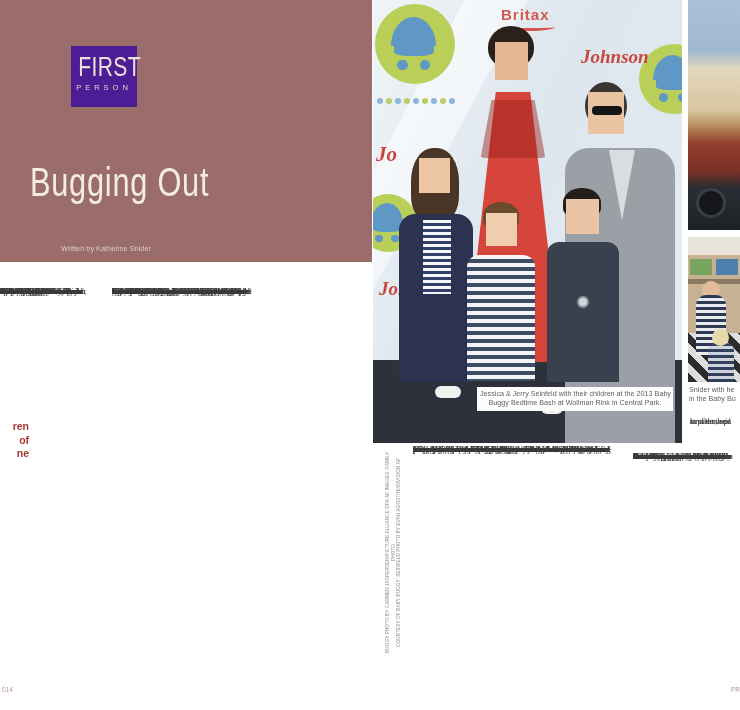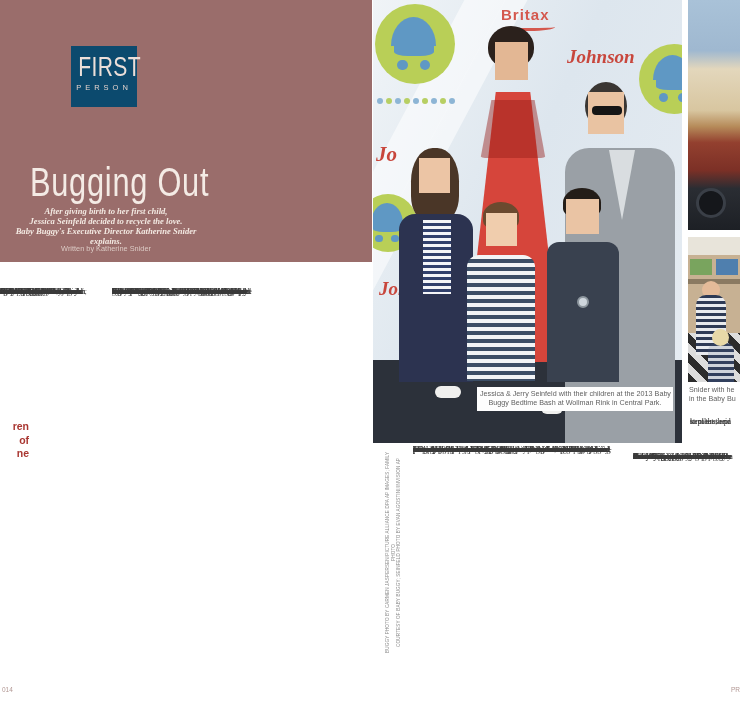--- a/index.html
+++ b/index.html
@@ -2,21 +2,21 @@
 <html><head>
 <meta charset="utf-8">
 <style>
   html,body{margin:0;padding:0;background:#fff;}
   #page{position:relative;width:740px;height:710px;overflow:hidden;background:#fff;
         font-family:"Liberation Serif",serif;}
   #page *{position:absolute;box-sizing:border-box;}
 
   
   #header-box{left:0;top:0;width:372px;height:262px;background:#9a6d6b;}
-  #badge{left:71px;top:46px;width:66px;height:61px;background:#0c4a6e;text-align:center;}
+  #badge{left:71px;top:46px;width:66px;height:61px;background:#4c1d95;text-align:center;}
   #badge-first{position:static;display:block;margin-top:8px;font:400 27px/27px "Liberation Sans",sans-serif;
                color:#ecdfd9;transform:scaleX(.78);letter-spacing:.5px;}
   #badge-person{position:static;display:block;font:400 7.5px "Liberation Sans",sans-serif;
                color:#e2d2cc;letter-spacing:4px;margin-top:2px;}
   #title{left:30px;top:162px;font:400 41px/41px "Liberation Sans",sans-serif;color:#f4ebe5;
          transform:scaleX(.75);transform-origin:left top;white-space:nowrap;letter-spacing:1px;}
   #subtitle{left:6px;top:206px;width:200px;text-align:center;font:italic 700 8.6px/10px "Liberation Serif",serif;
             color:#f3e9e2;}
   #byline{left:0;top:244px;width:212px;text-align:center;font:400 8px "Liberation Sans",sans-serif;
           color:#dccbc5;transform:scaleX(.92);}
@@ -56,21 +56,21 @@
   .bb .w1{left:28%;} .bb .w2{left:56%;}
   #bb1{left:2px;top:4px;width:80px;height:80px;}
   #bb2{left:266px;top:44px;width:70px;height:70px;}
   #bb3{left:-14px;top:194px;width:58px;height:58px;}
   #dots{left:4px;top:98px;width:90px;height:7px;display:flex;gap:3px;}
   #dots i{position:static;display:block;width:6px;height:6px;border-radius:50%;background:#8db5d5;}
   #dots i:nth-child(2n){background:#b7cf63;}
   #britax{left:128px;top:6px;color:#d4584e;font:700 15px "Liberation Sans",sans-serif;letter-spacing:1px;}
   #britax .swoosh{left:2px;top:17px;width:52px;height:8px;border-bottom:3px solid #d4584e;border-radius:50%;}
   .script{font:italic 700 19px "Liberation Serif",serif;color:#c8463c;white-space:nowrap;}
-  #j1{left:194px;top:46px;font-style:italic;} #j2{left:3px;top:142px;font-size:21px;}
+  #j1{left:208px;top:46px;font-style:italic;} #j2{left:3px;top:142px;font-size:21px;}
   #j3{left:6px;top:278px;} #j4{left:188px;top:300px;}
 
   #floor{left:0;top:360px;width:309px;height:83px;background:#2c313a;}
   .shoe{background:#f0f0ee;border-radius:6px;height:12px;}
   #shoe1{left:62px;top:386px;width:26px;} #shoe2{left:128px;top:396px;width:24px;}
   #shoe3{left:208px;top:388px;width:26px;} #shoe4{left:168px;top:402px;width:22px;}
   
   #jessica-hair{left:115px;top:26px;width:46px;height:42px;background:#2b211c;border-radius:50% 50% 45% 45%;}
   #jessica-face{left:122px;top:42px;width:33px;height:38px;background:#e3b794;}
   #jessica-dress{left:92px;top:92px;width:96px;height:270px;background:#d6453b;
@@ -129,25 +129,20 @@
 <body>
 
 <div id="page">
 
   <div id="header-box">
     <div id="badge">
       <span id="badge-first">FIRST</span>
       <span id="badge-person">PERSON</span>
     </div>
     <div id="title">Bugging Out</div>
-    <div id="subtitle">
-        <span class="sub-ln" style="position:static;display:block">After giving birth to her first child,</span>
-        <span class="sub-ln" style="position:static;display:block">Jessica Seinfeld decided to recycle the love.</span>
-        <span class="sub-ln" style="position:static;display:block">Baby Buggy's Executive Director Katherine Snider explains.</span>
-      </div>
     <div id="byline">Written by Katherine Snider</div>
   </div>
 
   <div id="pullquote" class="col">
       <span class="ln">ren</span>
       <span class="ln">of</span>
       <span class="ln">ne</span>
     </div>
   <div id="col1" class="col">
       <span class="ln">difficult real I have had as a</span>

